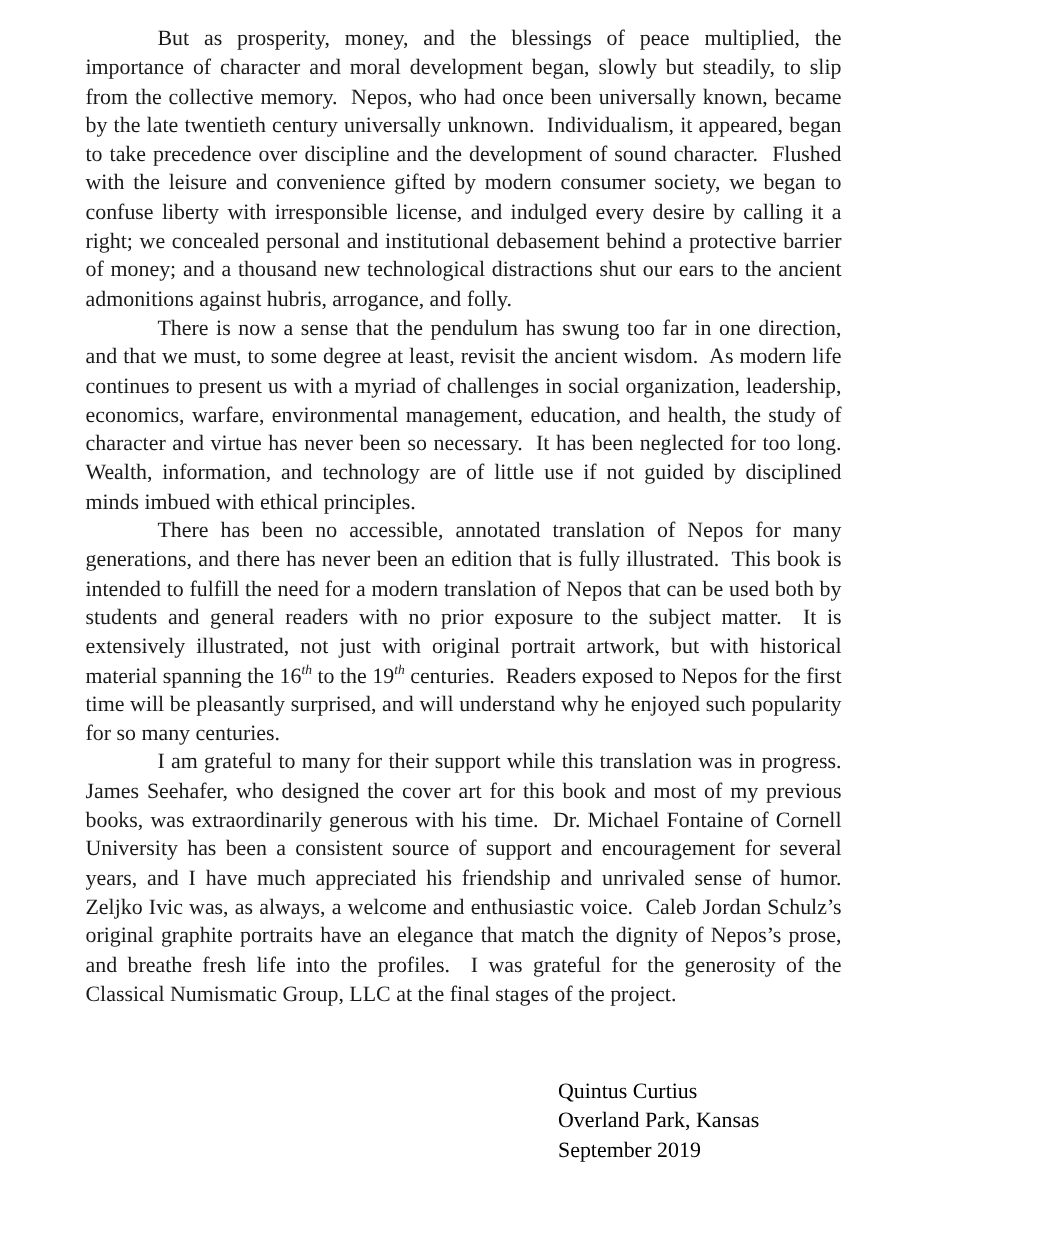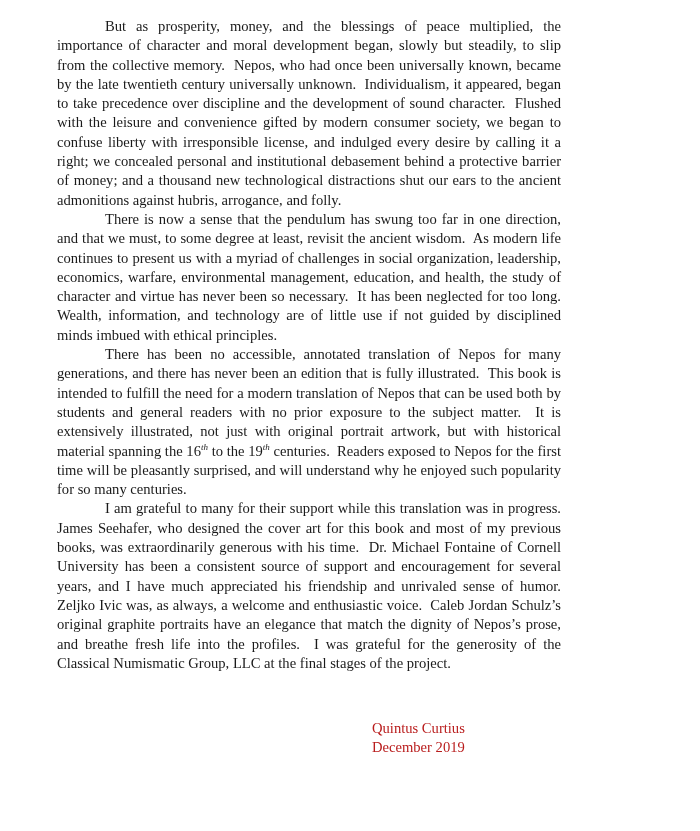--- a/index.html
+++ b/index.html
@@ -34,33 +34,34 @@
     font-size: 9px;
     line-height: 0;
     vertical-align: super;
     font-style: italic;
   }
   .signature-block {
     margin-top: 46px;
     margin-left: 315px;
     font-size: 14.6px;
     line-height: 19.3px;
-    color: #b91c1c;
+    color: #000000;
   }
   .signature-block div {
     white-space: nowrap;
   }
 </style>
 </head>
 <body>
 
 <div class="sheet">
   <div class="body-text">
       <p class="para"><span>But as prosperity, money, and the blessings of peace multiplied, the importance of character and moral development began, slowly but steadily, to slip from the collective memory.  Nepos, who had once been universally known, became by the late twentieth century universally unknown.  Individualism, it appeared, began to take precedence over discipline and the development of sound character.  Flushed with the leisure and convenience gifted by modern consumer society, we began to confuse liberty with irresponsible license, and indulged every desire by calling it a right; we concealed personal and institutional debasement behind a protective barrier of money; and a thousand new technological distractions shut our ears to the ancient admonitions against hubris, arrogance, and folly.</span></p>
       <p class="para"><span>There is now a sense that the pendulum has swung too far in one direction, and that we must, to some degree at least, revisit the ancient wisdom.  As modern life continues to present us with a myriad of challenges in social organization, leadership, economics, warfare, environmental management, education, and health, the study of character and virtue has never been so necessary.  It has been neglected for too long.  Wealth, information, and technology are of little use if not guided by disciplined minds imbued with ethical principles.</span></p>
       <p class="para"><span>There has been no accessible, annotated translation of Nepos for many generations, and there has never been an edition that is fully illustrated.  This book is intended to fulfill the need for a modern translation of Nepos that can be used both by students and general readers with no prior exposure to the subject matter.  It is extensively illustrated, not just with original portrait artwork, but with historical material spanning the 16</span><sup>th</sup><span> to the 19</span><sup>th</sup><span> centuries.  Readers exposed to Nepos for the first time will be pleasantly surprised, and will understand why he enjoyed such popularity for so many centuries.</span></p>
       <p class="para"><span>I am grateful to many for their support while this translation was in progress.  James Seehafer, who designed the cover art for this book and most of my previous books, was extraordinarily generous with his time.  Dr. Michael Fontaine of Cornell University has been a consistent source of support and encouragement for several years, and I have much appreciated his friendship and unrivaled sense of humor.  Zeljko Ivic was, as always, a welcome and enthusiastic voice.  Caleb Jordan Schulz’s original graphite portraits have an elegance that match the dignity of Nepos’s prose, and breathe fresh life into the profiles.  I was grateful for the generosity of the Classical Numismatic Group, LLC at the final stages of the project.</span></p>
     </div>
   <div class="signature-block">
     <div>Quintus Curtius</div>
-    <div>December 2019</div>
+    <div>Overland Park, Kansas</div>
+    <div>September 2019</div>
   </div>
 </div>
 
 </body></html>

